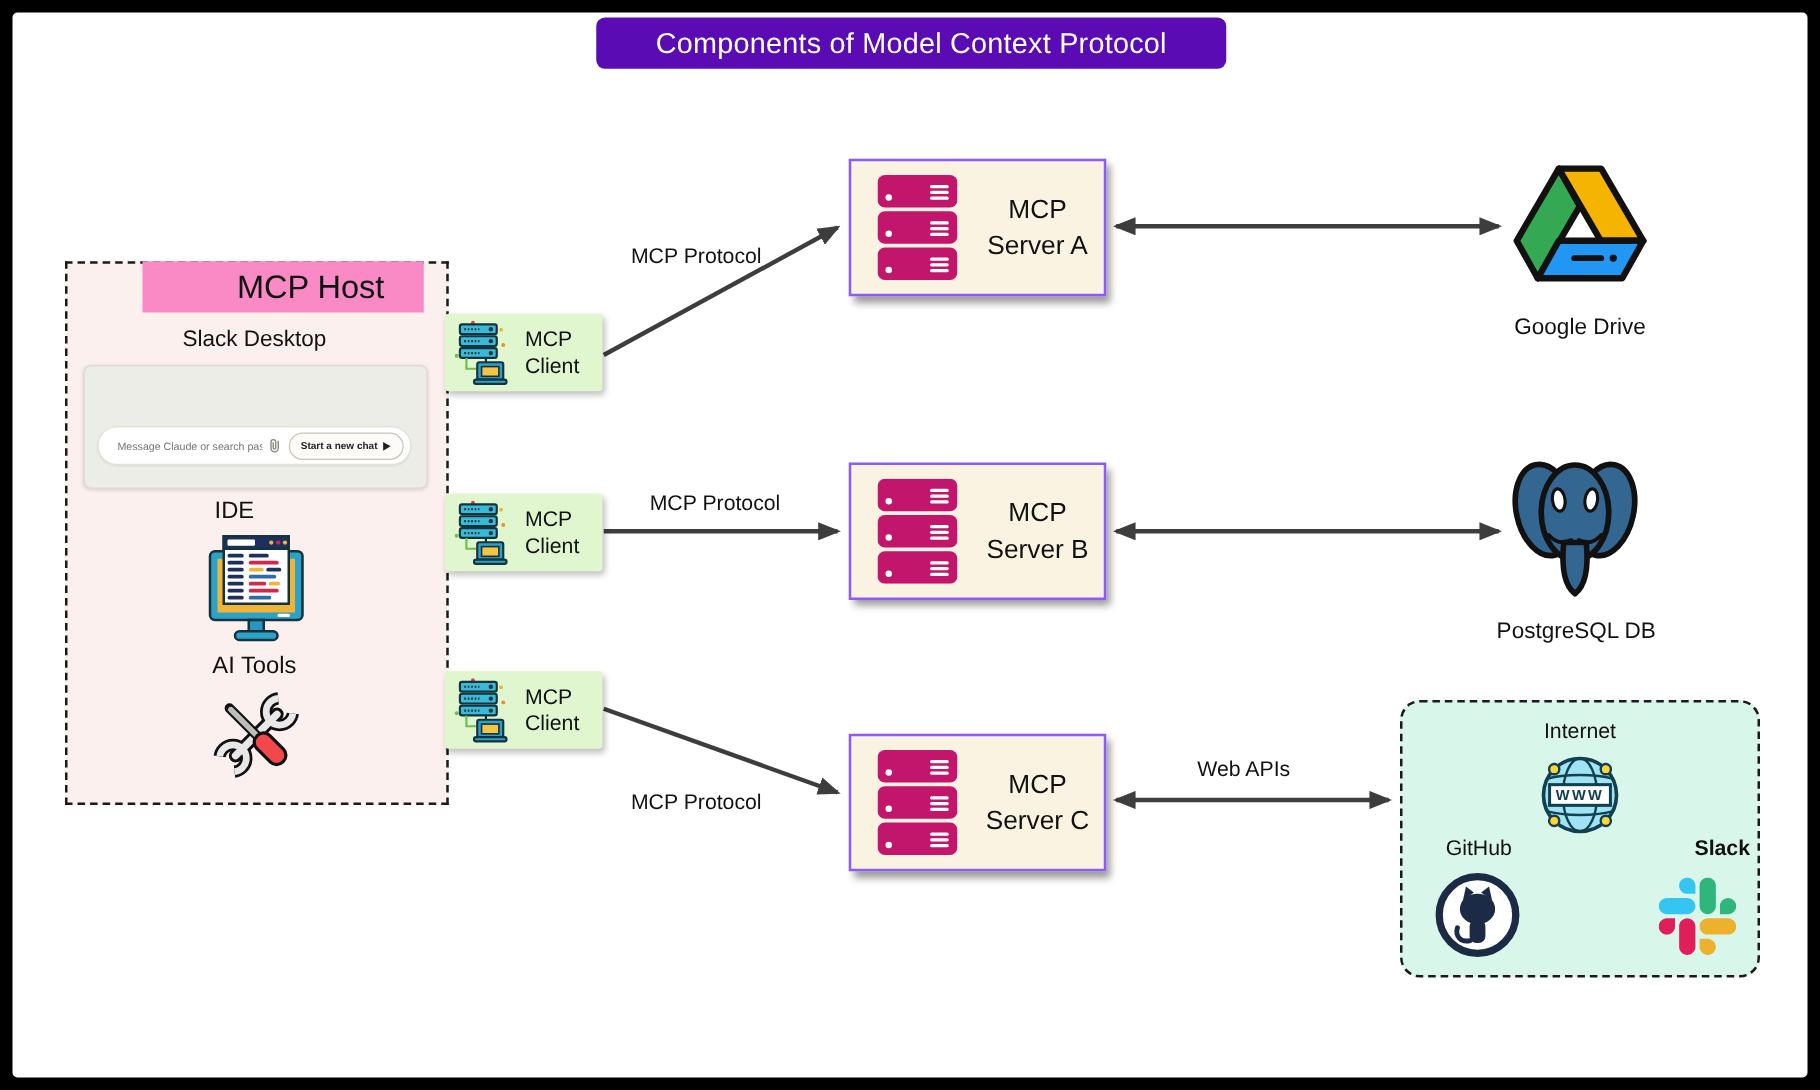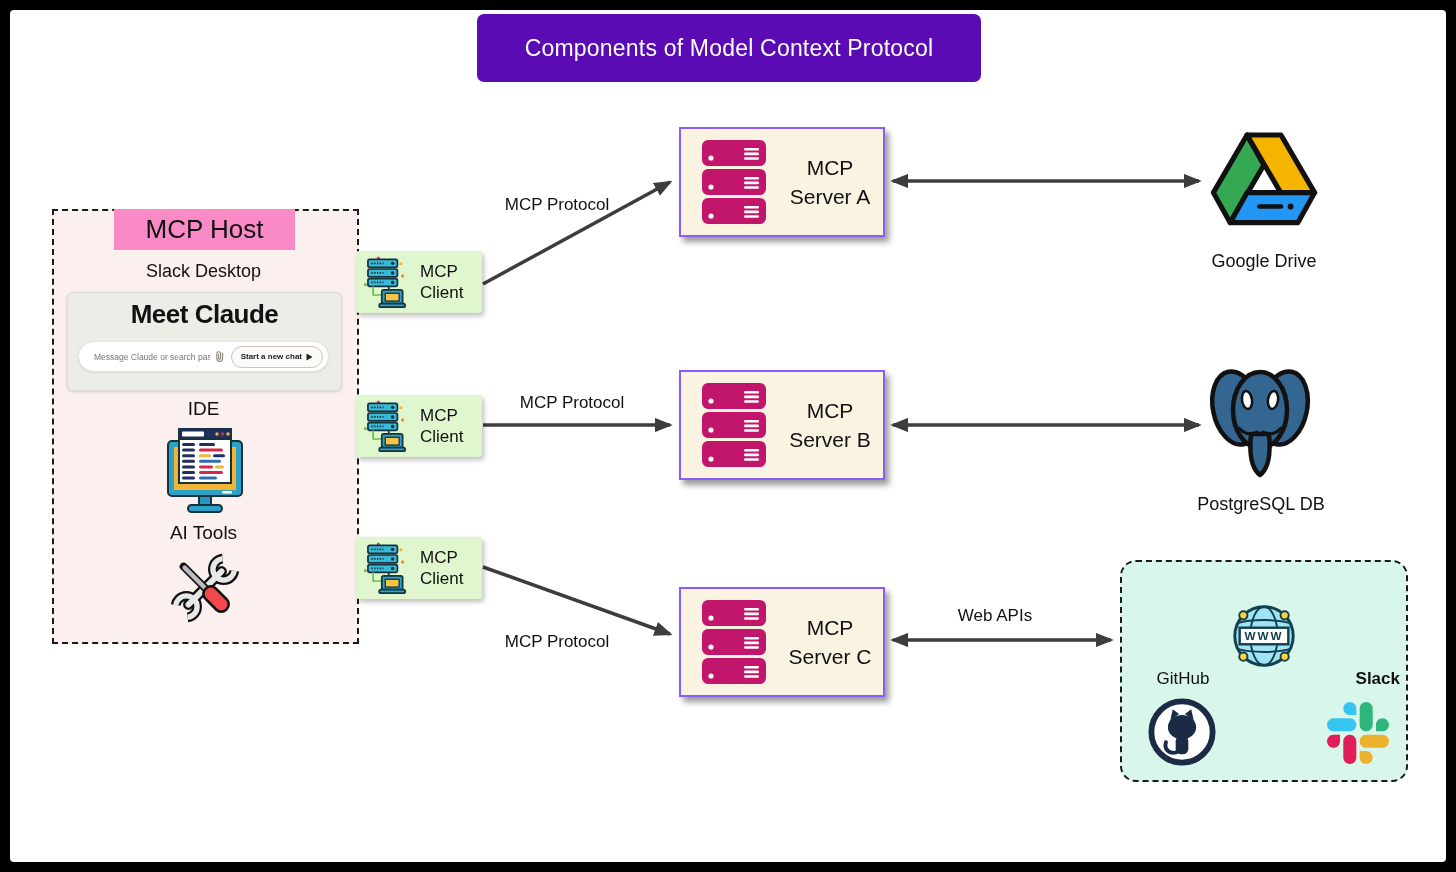--- a/index.html
+++ b/index.html
@@ -6,39 +6,39 @@
   body{
     width:1456px;height:872px;position:relative;background:#000;
     font-family:"Liberation Sans","DejaVu Sans",sans-serif;color:#111;
     overflow:hidden;
   }
   .canvas{position:absolute;left:10px;top:10px;width:1436px;height:852px;background:#fff;border-radius:4px;}
   .abs{position:absolute;}
   svg{display:block;}
 
   
-  .title-banner{left:477px;top:14px;width:504px;height:68px;background:#5a0bb4;border-radius:7px;
+  .title-banner{left:477px;top:14px;width:504px;height:41px;background:#5a0bb4;border-radius:7px;
     display:flex;align-items:center;justify-content:center;color:#fff;font-size:23px;font-weight:500;letter-spacing:.2px;z-index:3;}
 
   
   .host-box{left:52px;top:209px;width:303px;height:431px;background:#fcf0ee;border:2px dashed #1a1a1a;z-index:2;}
   .host-label{left:114px;top:209px;width:181px;height:41px;background:#f98ac6;display:flex;align-items:center;justify-content:center;
-    font-size:26px;color:#111;z-index:4;}
+    font-size:26px;color:#111;z-index:4;padding-left:44px;}
   .claude-desktop{left:52px;top:261px;width:303px;text-align:center;font-size:18px;z-index:3;}
   .meet-card{left:67px;top:292px;width:273px;height:97px;background:#ededе7;background:#edede7;border:1px solid #dcdcd4;
     border-radius:6px;box-shadow:0 1px 3px rgba(0,0,0,.15);z-index:3;}
   .meet-heading{left:0;top:6px;width:100%;text-align:center;font-size:26px;font-weight:bold;letter-spacing:-.5px;}
   .search-pill{left:10px;top:48px;width:251px;height:31px;background:#fff;border:1px solid #e4e1d8;border-radius:16px;
     box-shadow:0 1px 2px rgba(0,0,0,.08);display:flex;align-items:center;padding:0 5px 0 13px;box-sizing:border-box;}
   .search-placeholder{flex:1;border:none;outline:none;background:transparent;font-size:8.5px;color:#aaa49a;
     font-family:"Liberation Sans",sans-serif;min-width:0;}
   .clip{margin:0 6px 0 2px;flex:none;}
   .start-chat{flex:none;display:flex;align-items:center;gap:4px;border:1px solid #c9c5ba;background:#fcfbf8;border-radius:12px;
     height:22px;padding:0 9px;font-size:8px;color:#222;white-space:nowrap;cursor:pointer;font-weight:bold;}
-  .ide-label{left:52px;top:398px;width:303px;text-align:center;font-size:19px;z-index:3;}
+  .ide-label{left:36px;top:398px;width:303px;text-align:center;font-size:19px;z-index:3;}
   .ide-icon{left:165px;top:426px;z-index:3;}
   .tools-label{left:52px;top:522px;width:303px;text-align:center;font-size:19px;z-index:3;}
   .tools-icon{left:164px;top:546px;z-index:3;}
 
   
   .client-box{left:356px;width:126px;height:62px;background:#dff6ce;border-radius:3px;
     box-shadow:2px 3px 5px rgba(0,0,0,.25);display:flex;align-items:center;padding-left:5px;box-sizing:border-box;z-index:4;}
   .client-1{top:251px;} .client-2{top:395px;} .client-3{top:537px;}
   .client-label{font-size:17px;line-height:1.25;margin-left:7px;width:58px;}
 
@@ -92,21 +92,20 @@
   </g>
 </svg>
 
 <div class="abs title-banner">Components of Model Context Protocol</div>
 
 <div class="abs host-box"></div>
 <div class="abs host-label">MCP Host</div>
 <div class="abs claude-desktop">Slack Desktop</div>
 
 <div class="abs meet-card">
-  <div class="abs meet-heading">Meet Claude</div>
   <div class="abs search-pill">
     <input class="search-placeholder" placeholder="Message Claude or search past chats..." style="">
     <svg class="clip" width="11" height="13" viewBox="0 0 11 13">
       <path d="M8.6,3 L8.6,8.6 a2.9,2.9 0 0 1 -5.8,0 L2.8,3.6 a1.9,1.9 0 0 1 3.8,0 L6.6,8.2 a1,1 0 0 1 -2,0 L4.6,4.2" fill="none" stroke="#8a857a" stroke-width="1.1" stroke-linecap="round"></path>
     </svg>
     <button class="start-chat">
       <span>Start a new chat</span>
       <svg width="7" height="8" viewBox="0 0 7 8">
           <path d="M0.5,0.5 L6.5,4 L0.5,7.5 Z" fill="#222"></path>
         </svg>
@@ -349,20 +348,21 @@
   </g>
   <g fill="#fff" stroke="#111" stroke-width="2.5">
     <ellipse cx="42" cy="38" rx="5" ry="9" transform="rotate(-8 42 38)"></ellipse>
     <ellipse cx="68" cy="38" rx="5" ry="9" transform="rotate(8 68 38)"></ellipse>
   </g>
   <path d="M34,66 q8,9 18,4 M76,66 q-8,9 -18,4" fill="none" stroke="#111" stroke-width="3" stroke-linecap="round"></path>
 </svg>
 <div class="abs pg-label">PostgreSQL DB</div>
 
 <div class="abs web-box">
+  <div class="abs internet-label">Internet</div>
   <svg class="abs globe-icon" width="74" height="74" viewBox="0 0 76 76">
     <circle cx="38" cy="38" r="30" fill="#9fe3f5" stroke="#12404f" stroke-width="3"></circle>
     <ellipse cx="38" cy="38" rx="14" ry="30" fill="none" stroke="#12404f" stroke-width="2"></ellipse>
     <path d="M10,25 C25,20.5 51,20.5 66,25 M10,51 C25,55.5 51,55.5 66,51" fill="none" stroke="#12404f" stroke-width="2"></path>
     <rect x="13" y="29.5" width="50" height="17" fill="#fff" stroke="#12404f" stroke-width="2.5"></rect>
     <text x="38" y="42.5" text-anchor="middle" font-family="Liberation Sans, sans-serif" font-size="12" font-weight="bold" letter-spacing="2" fill="#12404f">WWW</text>
     <g fill="#ffd335" stroke="#12404f" stroke-width="2">
       <circle cx="16.8" cy="16.8" r="4.2"></circle>
         <circle cx="59.2" cy="16.8" r="4.2"></circle>
       <circle cx="16.8" cy="59.2" r="4.2"></circle>

